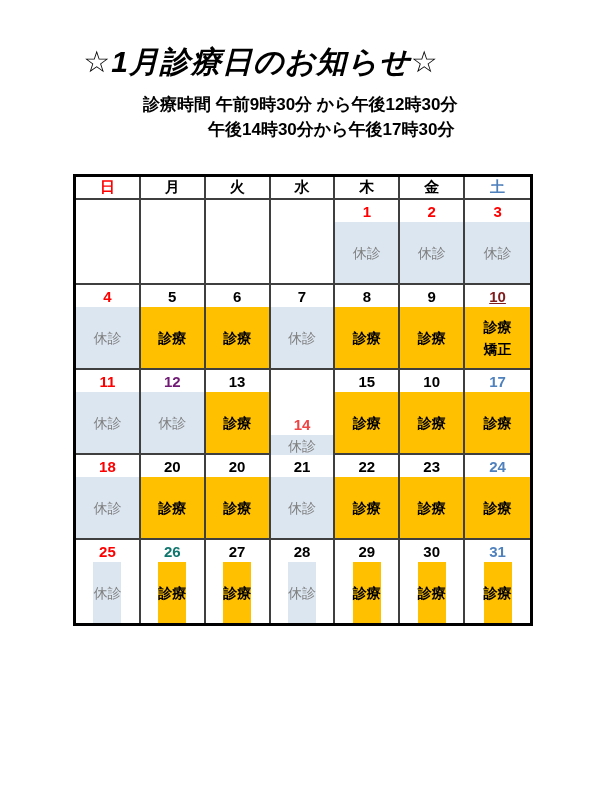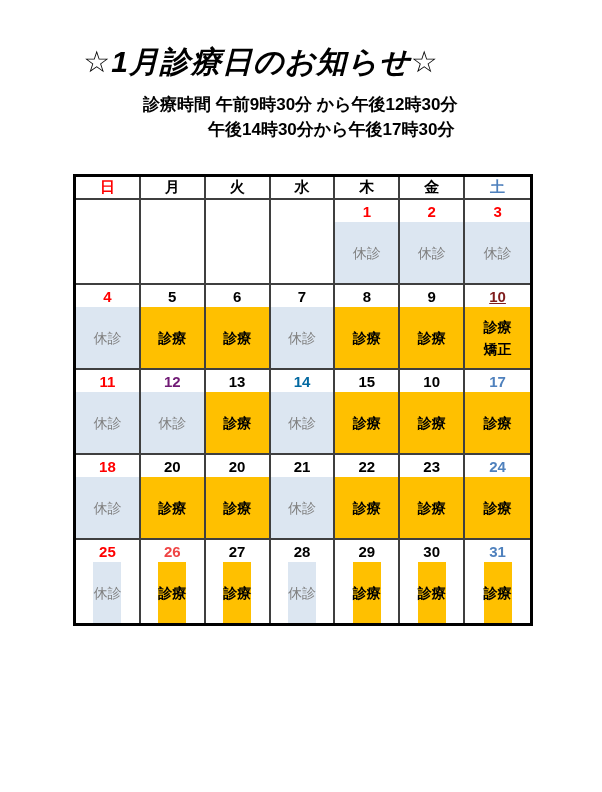--- a/index.html
+++ b/index.html
@@ -186,21 +186,21 @@
             <div>休診</div>
           </div>
         </div>
         <div class="cell">
           <div class="num" style="color: rgb(0, 0, 0);">13</div>
           <div class="status st-open" style="background: rgb(255, 192, 0); color: rgb(0, 0, 0);">
             <div>診療</div>
           </div>
         </div>
         <div class="cell">
-          <div class="num" style="color: #0369a1;">14</div>
+          <div class="num" style="color: #ef4444; margin-top: 43px;">14</div>
           <div class="status st-closed" style="background: rgb(220, 230, 241); color: rgb(128, 128, 128);">
             <div>休診</div>
           </div>
         </div>
         <div class="cell">
           <div class="num" style="color: rgb(0, 0, 0);">15</div>
           <div class="status st-open" style="background: rgb(255, 192, 0); color: rgb(0, 0, 0);">
             <div>診療</div>
           </div>
         </div>
@@ -258,21 +258,21 @@
             <div>診療</div>
           </div>
         </div>
         <div class="cell last-row">
           <div class="num" style="color: rgb(255, 0, 0);">25</div>
           <div class="status st-closed" style="background: rgb(220, 230, 241); color: rgb(128, 128, 128);">
             <div>休診</div>
           </div>
         </div>
         <div class="cell last-row">
-          <div class="num" style="color: #ef4444;">26</div>
+          <div class="num" style="color: #0f766e;">26</div>
           <div class="status st-open" style="background: rgb(255, 192, 0); color: rgb(0, 0, 0);">
             <div>診療</div>
           </div>
         </div>
         <div class="cell last-row">
           <div class="num" style="color: rgb(0, 0, 0);">27</div>
           <div class="status st-open" style="background: rgb(255, 192, 0); color: rgb(0, 0, 0);">
             <div>診療</div>
           </div>
         </div>

